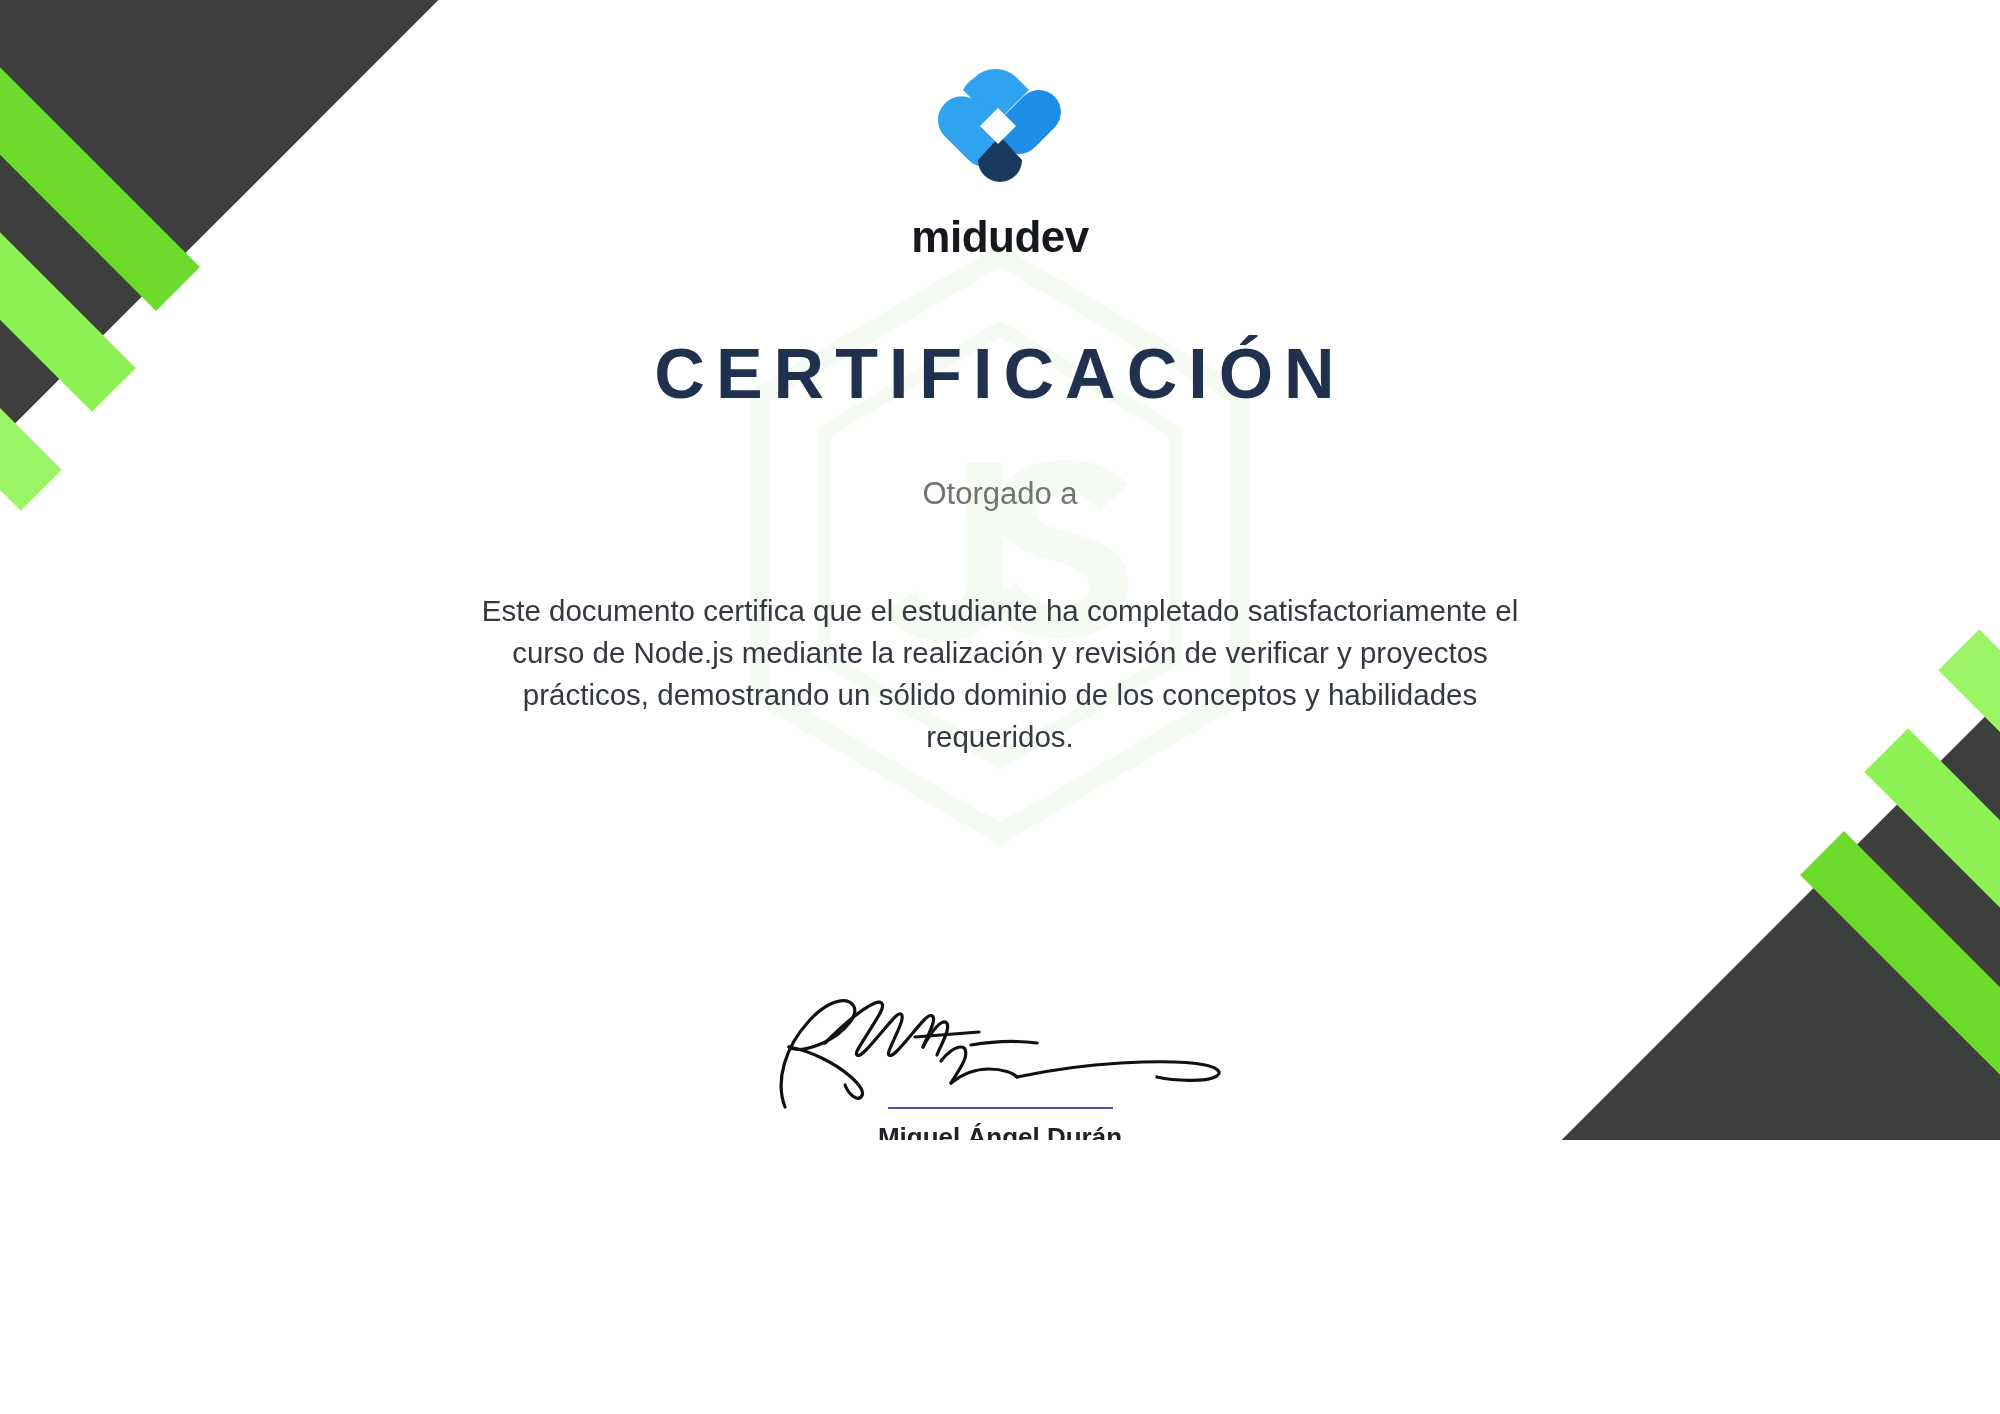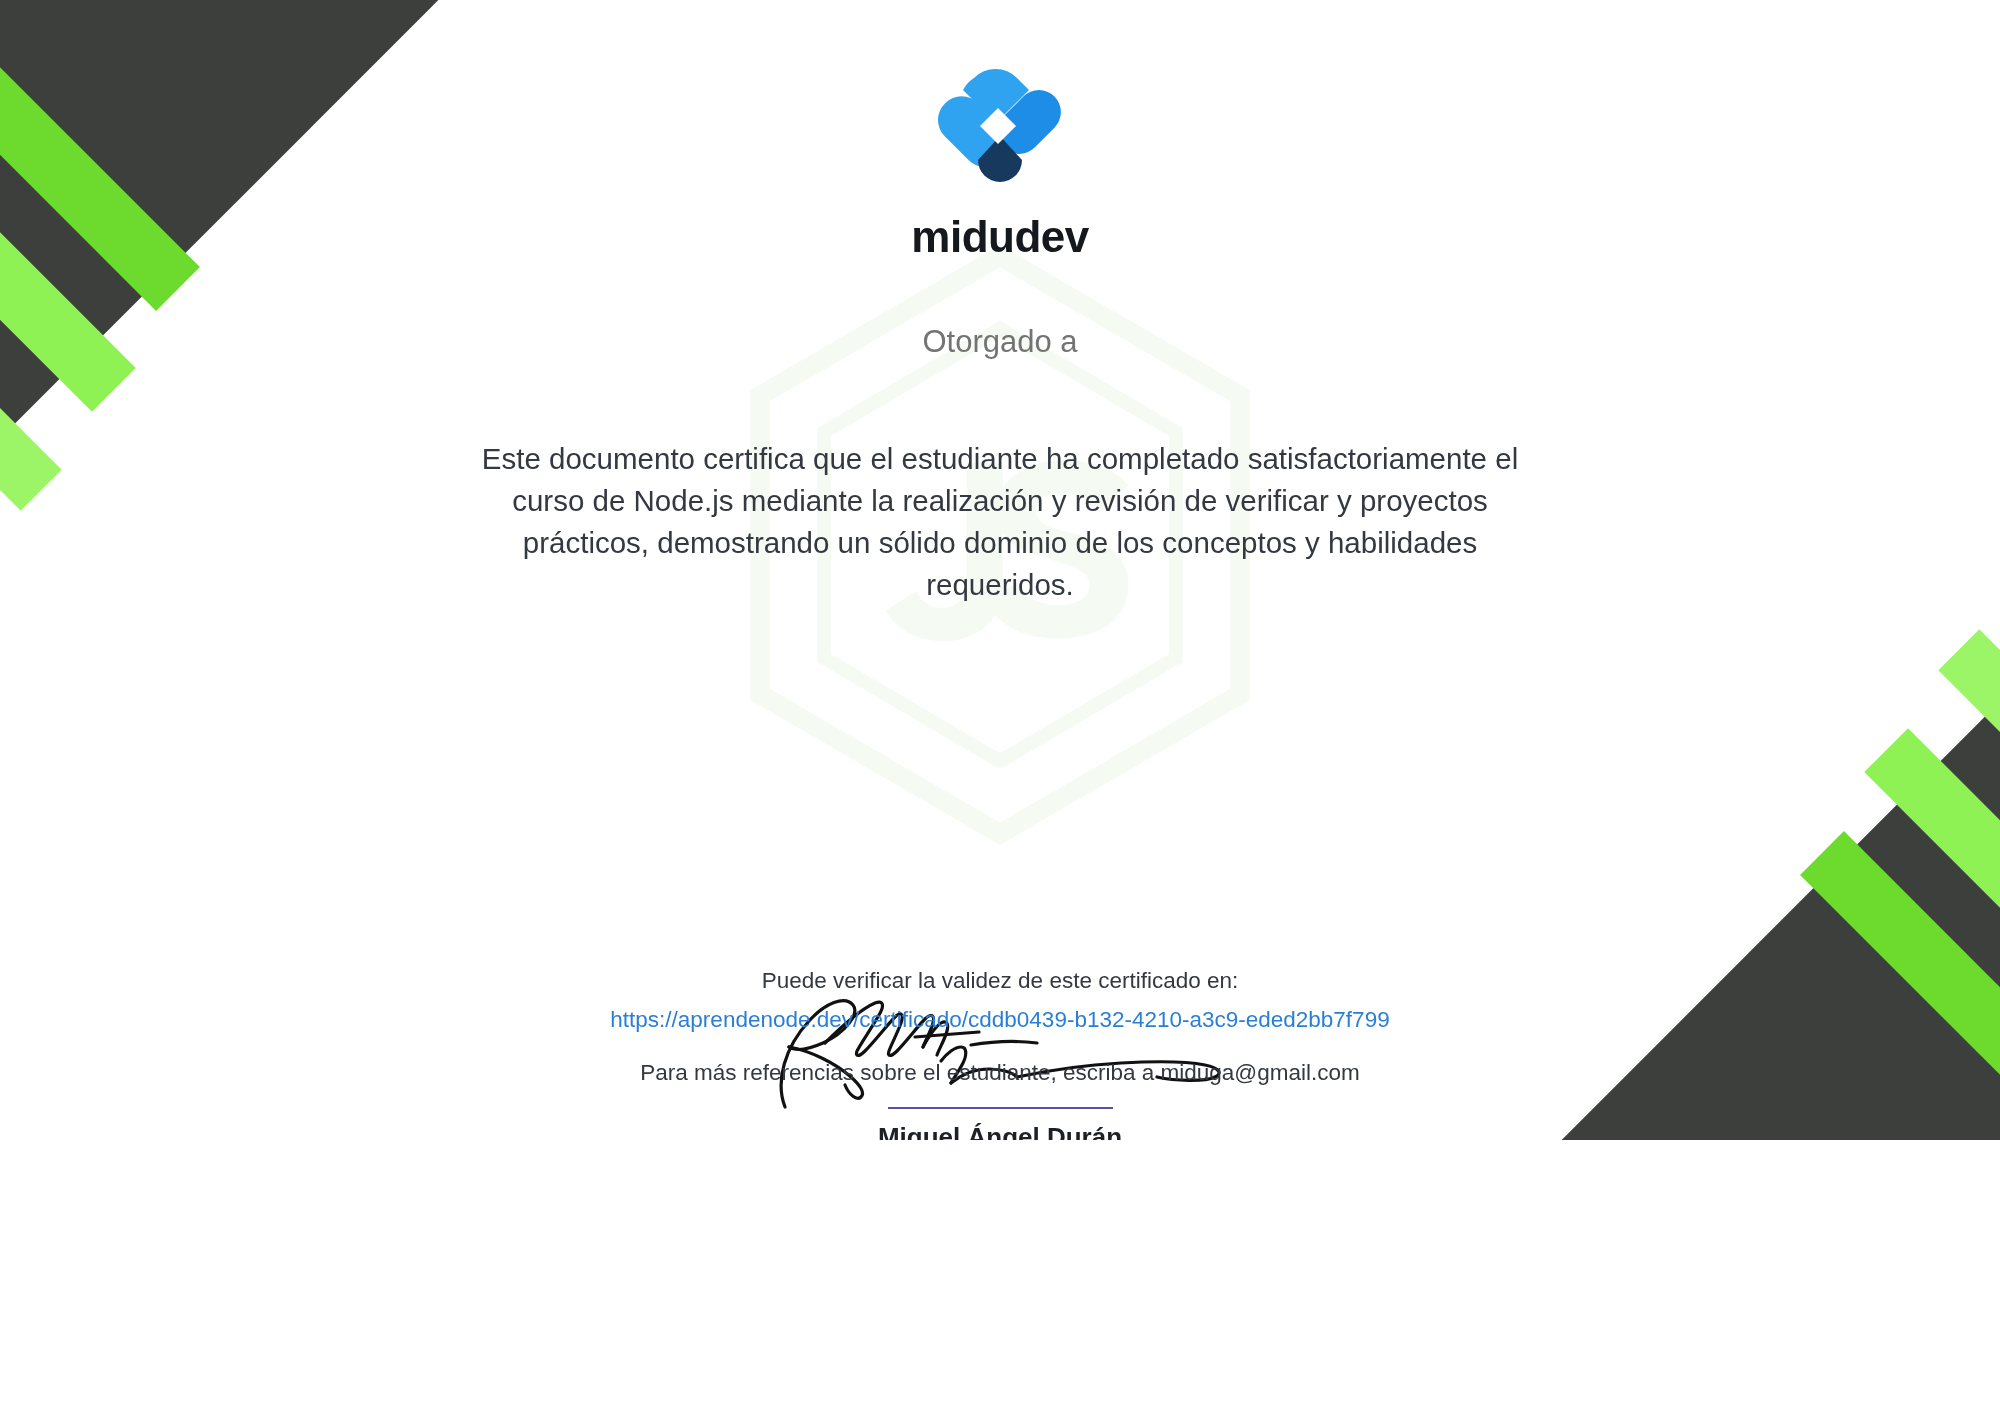--- a/index.html
+++ b/index.html
@@ -253,20 +253,21 @@
           <rect x="95" y="24" width="44" height="72" rx="22" transform="rotate(45 117 60)" fill="#1d8de8"></rect>
 
           <path d="M88 74 l22 24 a22 22 0 1 1 -44 0 z" fill="#17395e"></path>
 
           <path d="M86 46 l18 18 -18 18 -18 -18 z" fill="#ffffff"></path>
         </g>
       </svg>
       <div class="brand-name">midudev</div>
     </div>
 
+    <div class="title">CERTIFICACIÓN</div>
 
     <div class="awarded-to">Otorgado a</div>
 
     <div class="description">Este documento certifica que el estudiante ha completado satisfactoriamente el curso de Node.js mediante la realización y revisión de verificar y proyectos prácticos, demostrando un sólido dominio de los conceptos y habilidades requeridos.</div>
   </div>
 
   <div class="signature-block">
     <svg class="sig-svg" width="470" height="130" viewBox="0 0 470 130" xmlns="http://www.w3.org/2000/svg">
       <g fill="none" stroke="#111111" stroke-width="3.2" stroke-linecap="round" stroke-linejoin="round">
         <path d="M20 122 C10 96 20 62 44 36 C60 18 80 10 88 20 C95 29 80 48 58 58 C42 65 30 66 24 62"></path>
@@ -278,19 +279,14 @@
         <path d="M186 98 C196 90 210 84 224 84 C238 84 248 88 252 92"></path>
         <path d="M206 60 C230 56 256 56 272 58"></path>
         <path d="M252 92 C280 86 320 80 356 78 C392 76 420 76 440 80 C454 83 458 88 450 92 C440 97 410 96 392 92"></path>
       </g>
     </svg>
     <div class="sig-line"></div>
     <div class="signer-name">Miguel Ángel Durán</div>
     <div class="signer-handle">@midudev</div>
   </div>
 
-  <div class="footer">
-    <div class="verify-text">Puede verificar la validez de este certificado en:</div>
-    <a class="verify-link" href="#">https://aprendenode.dev/certificado/cddb0439-b132-4210-a3c9-eded2bb7f799</a>
-    <div class="reference-text">Para más referencias sobre el estudiante, escriba a miduga@gmail.com</div>
-  </div>
 
 </div>
 
 </body></html>

